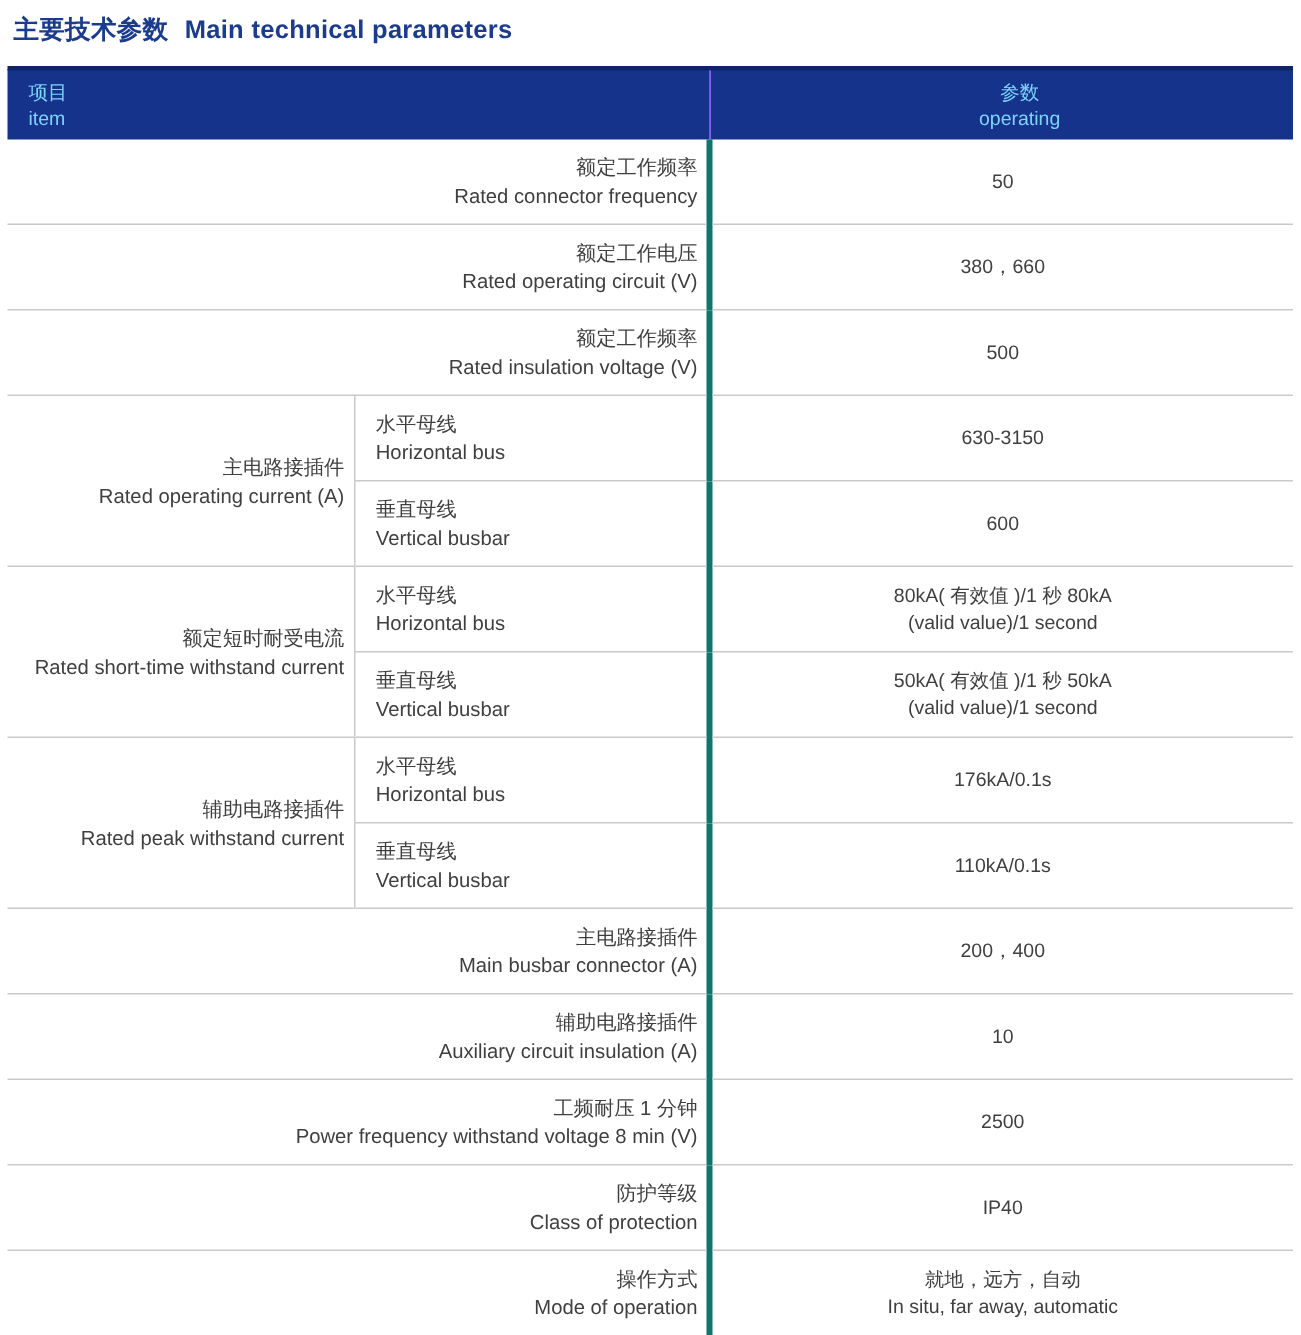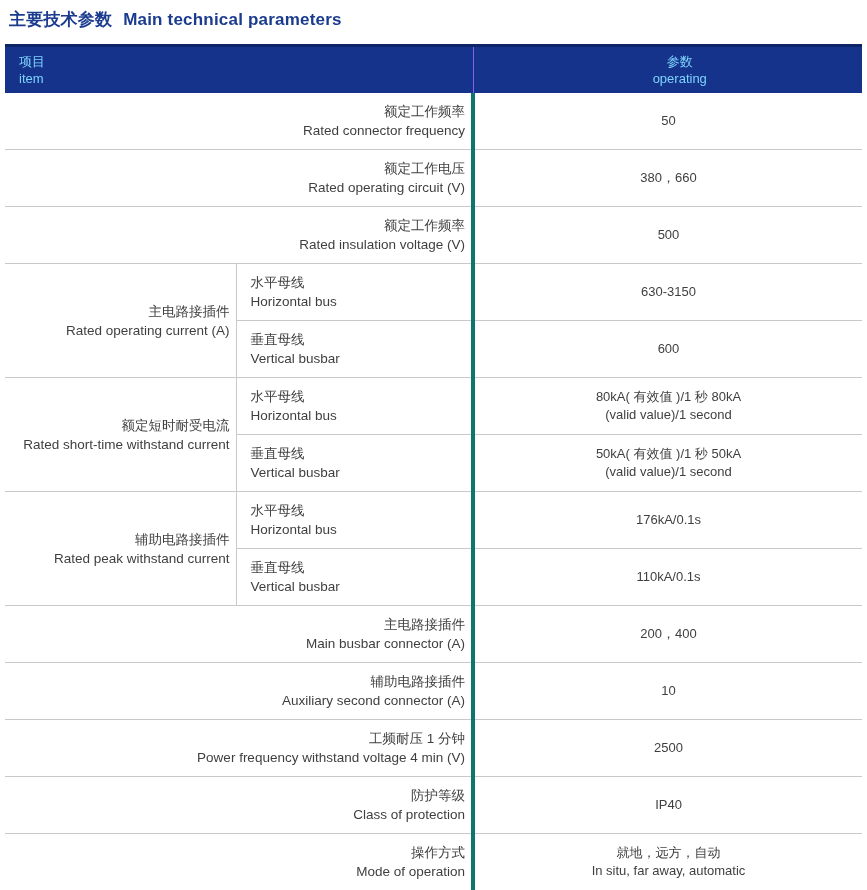--- a/index.html
+++ b/index.html
@@ -216,32 +216,32 @@
         </td>
         <td class="cell-val">
           <div class="vline">200，400</div>
 
         </td>
       </tr>
 
       <tr>
         <td class="cell-label" colspan="2">
           <div class="tline">辅助电路接插件</div>
-          <div class="tline">Auxiliary second connector (A)</div>
+          <div class="tline">Auxiliary circuit insulation (A)</div>
         </td>
         <td class="cell-val">
           <div class="vline">10</div>
 
         </td>
       </tr>
 
       <tr>
         <td class="cell-label" colspan="2">
           <div class="tline">工频耐压 1 分钟</div>
-          <div class="tline">Power frequency withstand voltage 4 min (V)</div>
+          <div class="tline">Power frequency withstand voltage 8 min (V)</div>
         </td>
         <td class="cell-val">
           <div class="vline">2500</div>
 
         </td>
       </tr>
 
       <tr>
         <td class="cell-label" colspan="2">
           <div class="tline">防护等级</div>

